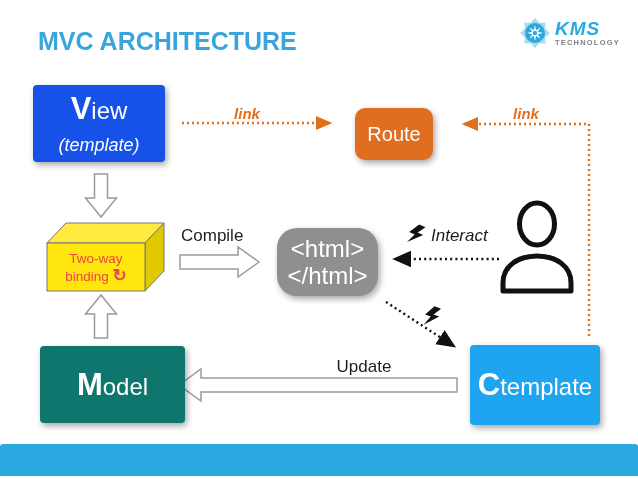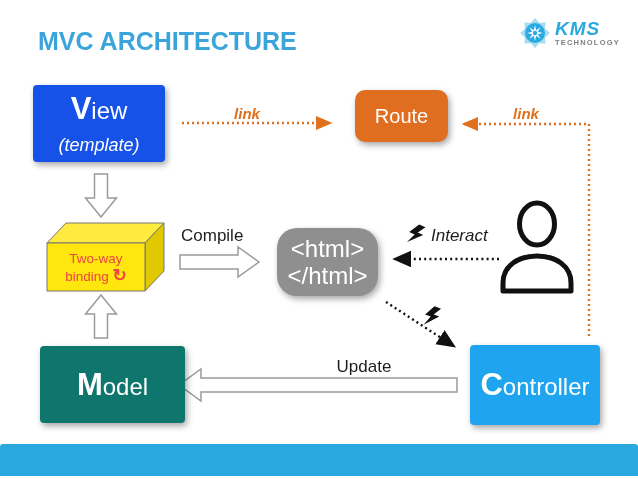--- a/index.html
+++ b/index.html
@@ -13,21 +13,21 @@
   .logo-brand{font-size:19px;font-weight:bold;font-style:italic;color:#2AA9E0;line-height:18px;letter-spacing:1px;}
   .logo-sub{font-size:7.5px;color:#808080;letter-spacing:1.2px;font-weight:bold;}
   
   .box{position:absolute;border-radius:4px;color:#ffffff;display:flex;flex-direction:column;
        align-items:center;justify-content:center;text-align:center;
        box-shadow:2px 3px 6px rgba(0,0,0,0.35);}
   .initial{font-weight:bold;font-size:31px;}
   .rest{font-size:24px;}
   .box-view{left:33px;top:85px;width:132px;height:77px;background:#1752E8;}
   .view-sub{font-size:18px;font-style:italic;margin-top:8px;}
-  .box-route{left:355px;top:90px;width:93px;height:52px;background:#E06E20;border-radius:10px;font-size:20px;}
+  .box-route{left:355px;top:108px;width:78px;height:52px;background:#E06E20;border-radius:10px;font-size:20px;}
   .box-html{left:277px;top:228px;width:101px;height:68px;background:#8F8F8F;border-radius:20px;
             font-size:24px;line-height:27px;}
   .box-model{left:40px;top:346px;width:145px;height:77px;background:#0f766e;}
   .box-controller{left:470px;top:345px;width:130px;height:80px;background:#1FA5F0;}
   
   .lbl{position:absolute;color:#1d1d1d;font-size:17px;}
   .lbl-link{color:#E0701C;font-size:15px;font-style:italic;font-weight:bold;width:60px;text-align:center;}
   .lbl-link-left{left:217px;top:105px;}
   .lbl-link-right{left:496px;top:105px;}
   .lbl-compile{left:181px;top:226px;}
@@ -115,21 +115,21 @@
   <div class="box box-html">
     <div>&lt;html&gt;</div>
     <div>&lt;/html&gt;</div>
   </div>
 
   <div class="box box-model">
     <div><span class="initial">M</span><span class="rest">odel</span></div>
   </div>
 
   <div class="box box-controller">
-    <div><span class="initial">C</span><span class="rest">ontroller</span></div>
+    <div><span class="initial">C</span><span class="rest">template</span></div>
   </div>
 
   <div class="binding-text">
     <div>Two-way</div>
     <div><span>binding</span> <span class="refresh">↻</span></div>
   </div>
 
   <div class="lbl lbl-link lbl-link-left">link</div>
   <div class="lbl lbl-link lbl-link-right">link</div>
   <div class="lbl lbl-compile">Compile</div>

